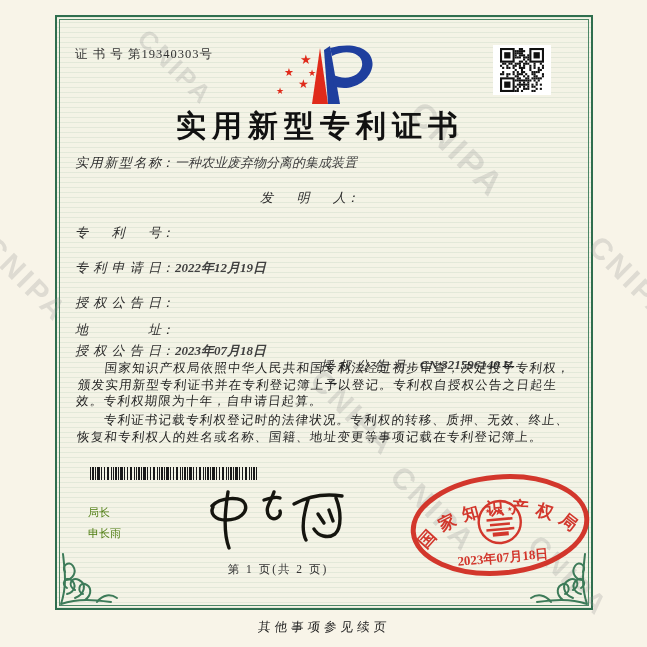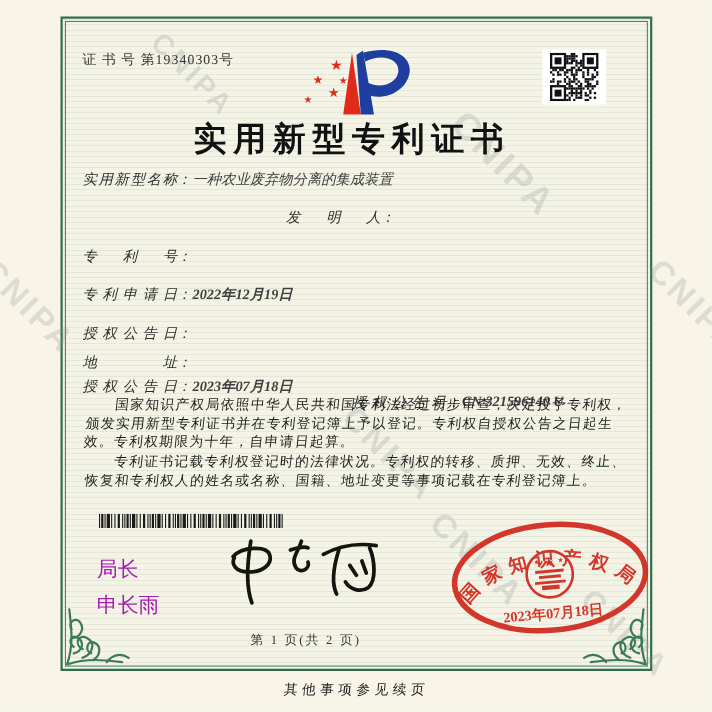--- a/index.html
+++ b/index.html
@@ -62,26 +62,26 @@
   .field2{position:absolute;left:245px;top:15px;display:flex;}
   .field2 .lab{width:86px;flex:0 0 86px;display:inline-block;text-align:justify;text-align-last:justify;}
   .field2 .colon{flex:0 0 14px;}
   .notice{
     position:absolute;left:78px;top:360px;width:492px;
     font-size:12.5px;line-height:16.5px;letter-spacing:1.2px;color:#1f1f1f;
   }
   .notice p{margin:0;text-indent:2em;transform:skewX(-6deg);}
   .notice p+p{margin-top:2px;}
   .barcode{position:absolute;left:90px;top:467px;width:170px;height:13px;}
-  .issuer{position:absolute;left:88px;top:505px;font-size:19px;color:#a21caf;}
+  .issuer{position:absolute;left:88px;top:505px;font-size:11px;color:#4d7c0f;}
   .issuer div{margin-bottom:6px;}
   .signature{position:absolute;left:188px;top:480px;width:170px;height:75px;}
   .seal{position:absolute;left:407px;top:470px;width:186px;height:110px;transform:rotate(-5deg);}
   .page-num{
-    position:absolute;left:55px;top:574px;width:446px;text-align:center;
+    position:absolute;left:55px;top:562px;width:446px;text-align:center;
     font-size:11.5px;letter-spacing:2px;color:#333;
   }
   .cont-note{
     position:absolute;left:0;top:619px;width:647px;text-align:center;
     font-size:12.5px;letter-spacing:4px;color:#222;
   }
   .cont-note span{transform:skewX(-6deg);display:inline-block;}
   .corner{position:absolute;width:72px;height:72px;z-index:3;}
   .corner.bl{left:57px;bottom:39px;}
   .corner.br{right:56px;bottom:39px;transform:scaleX(-1);}

